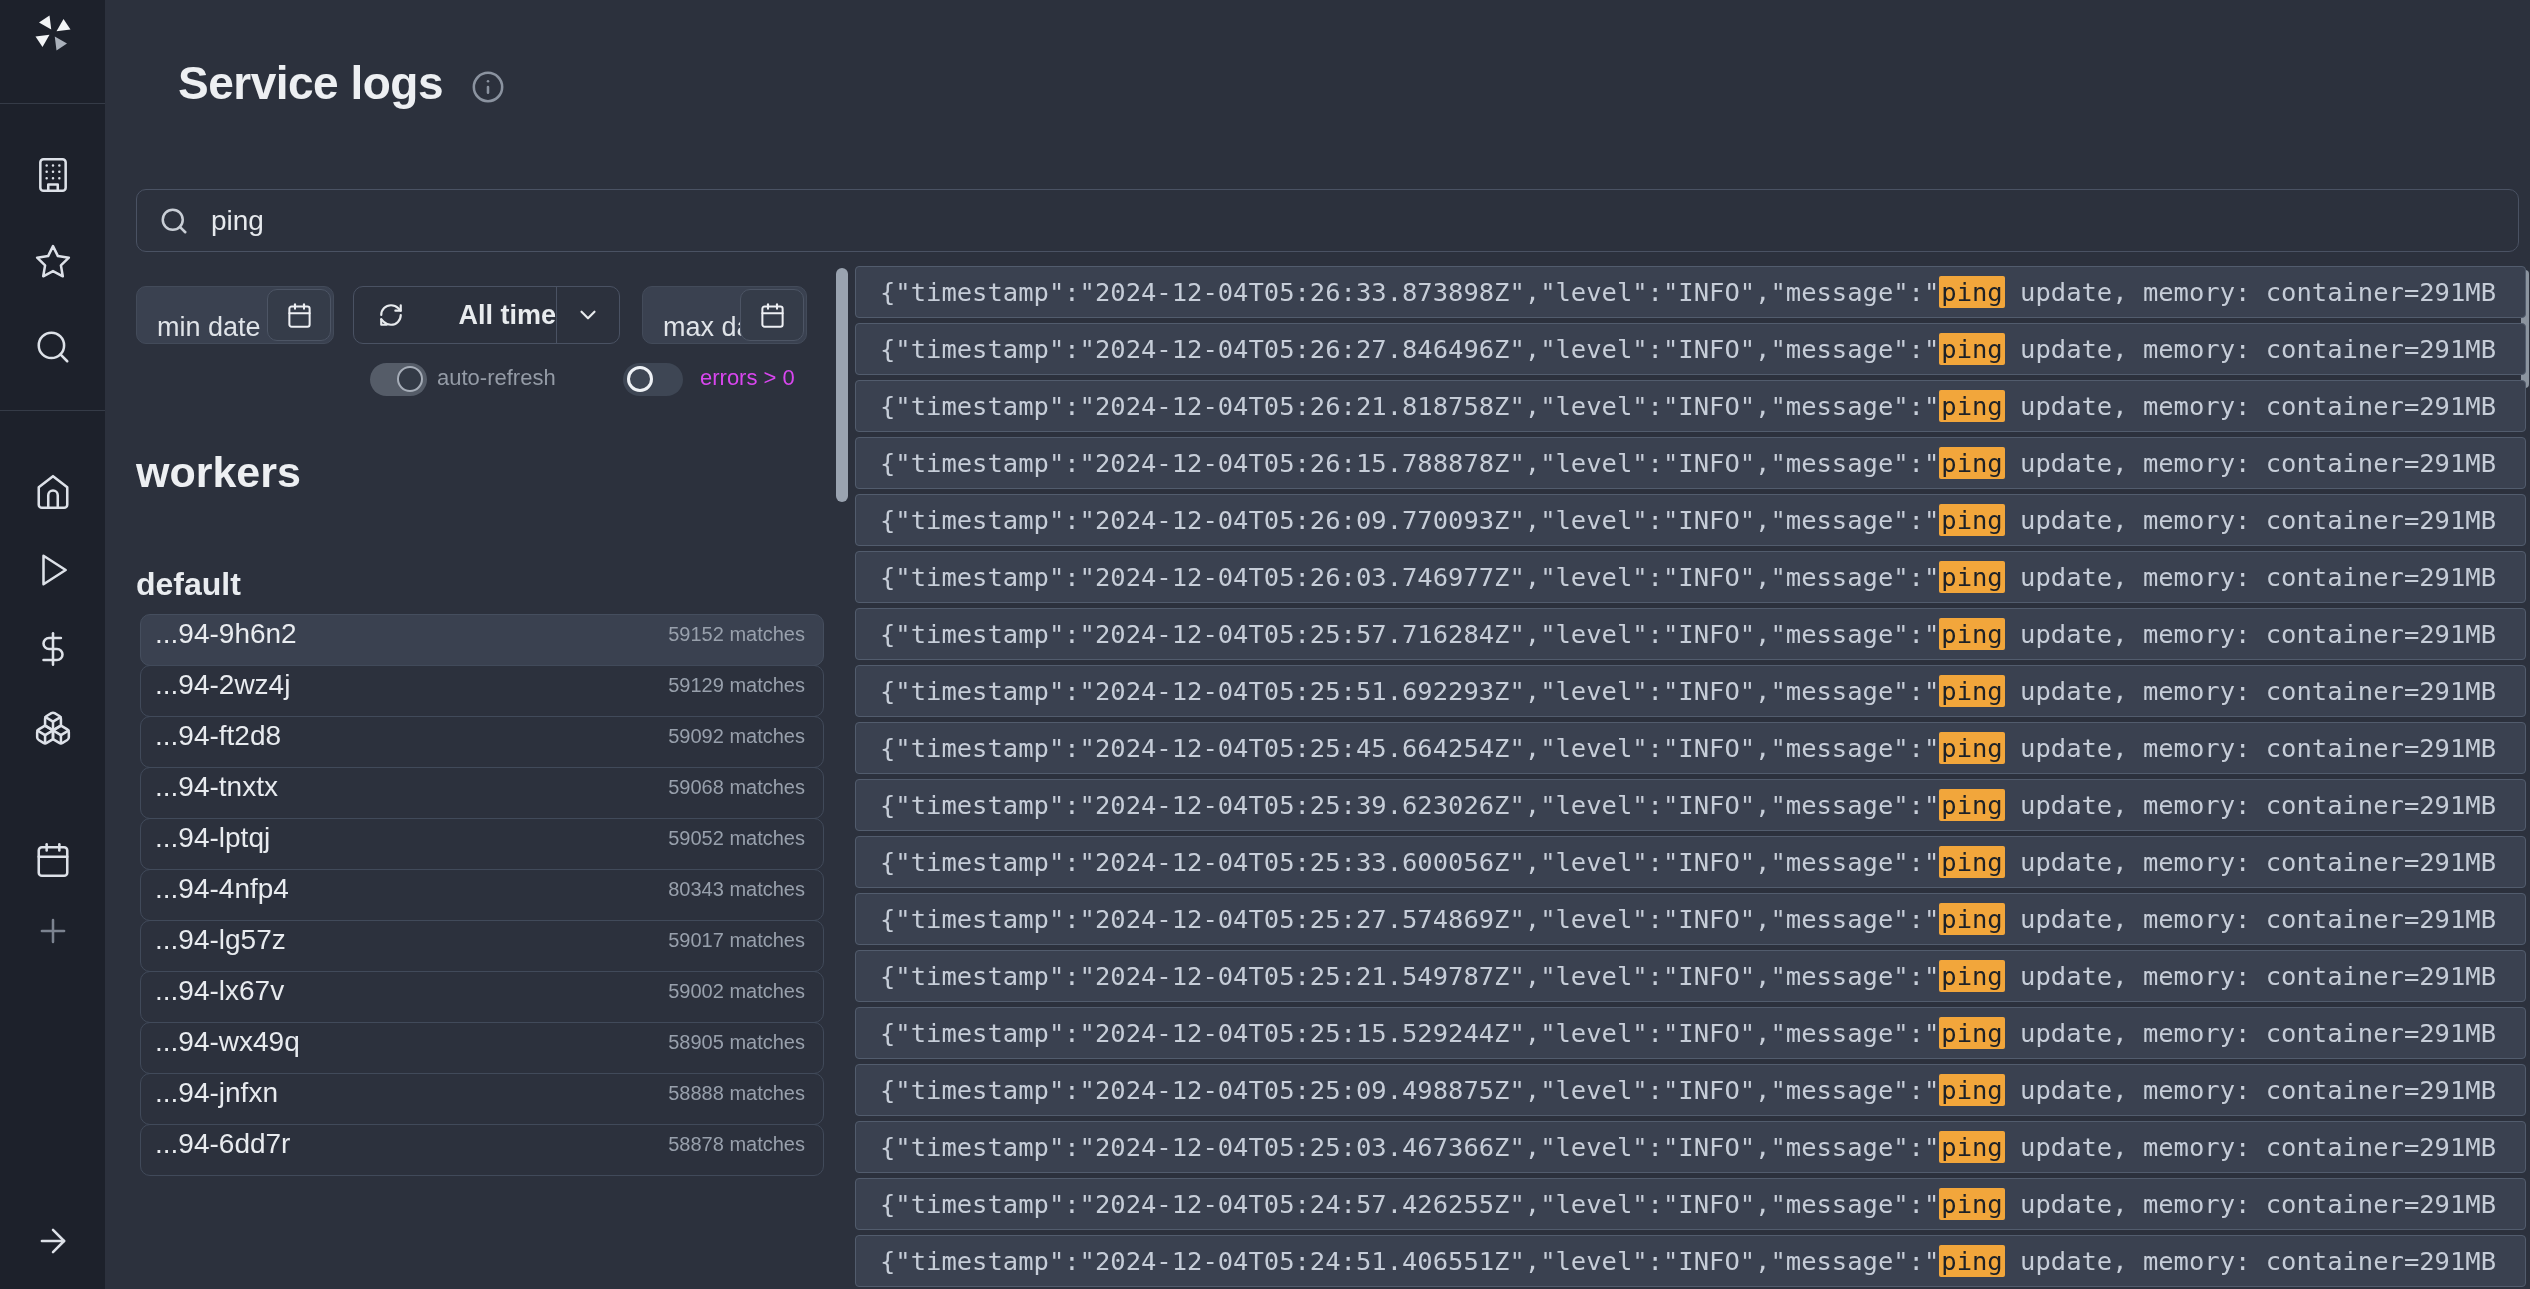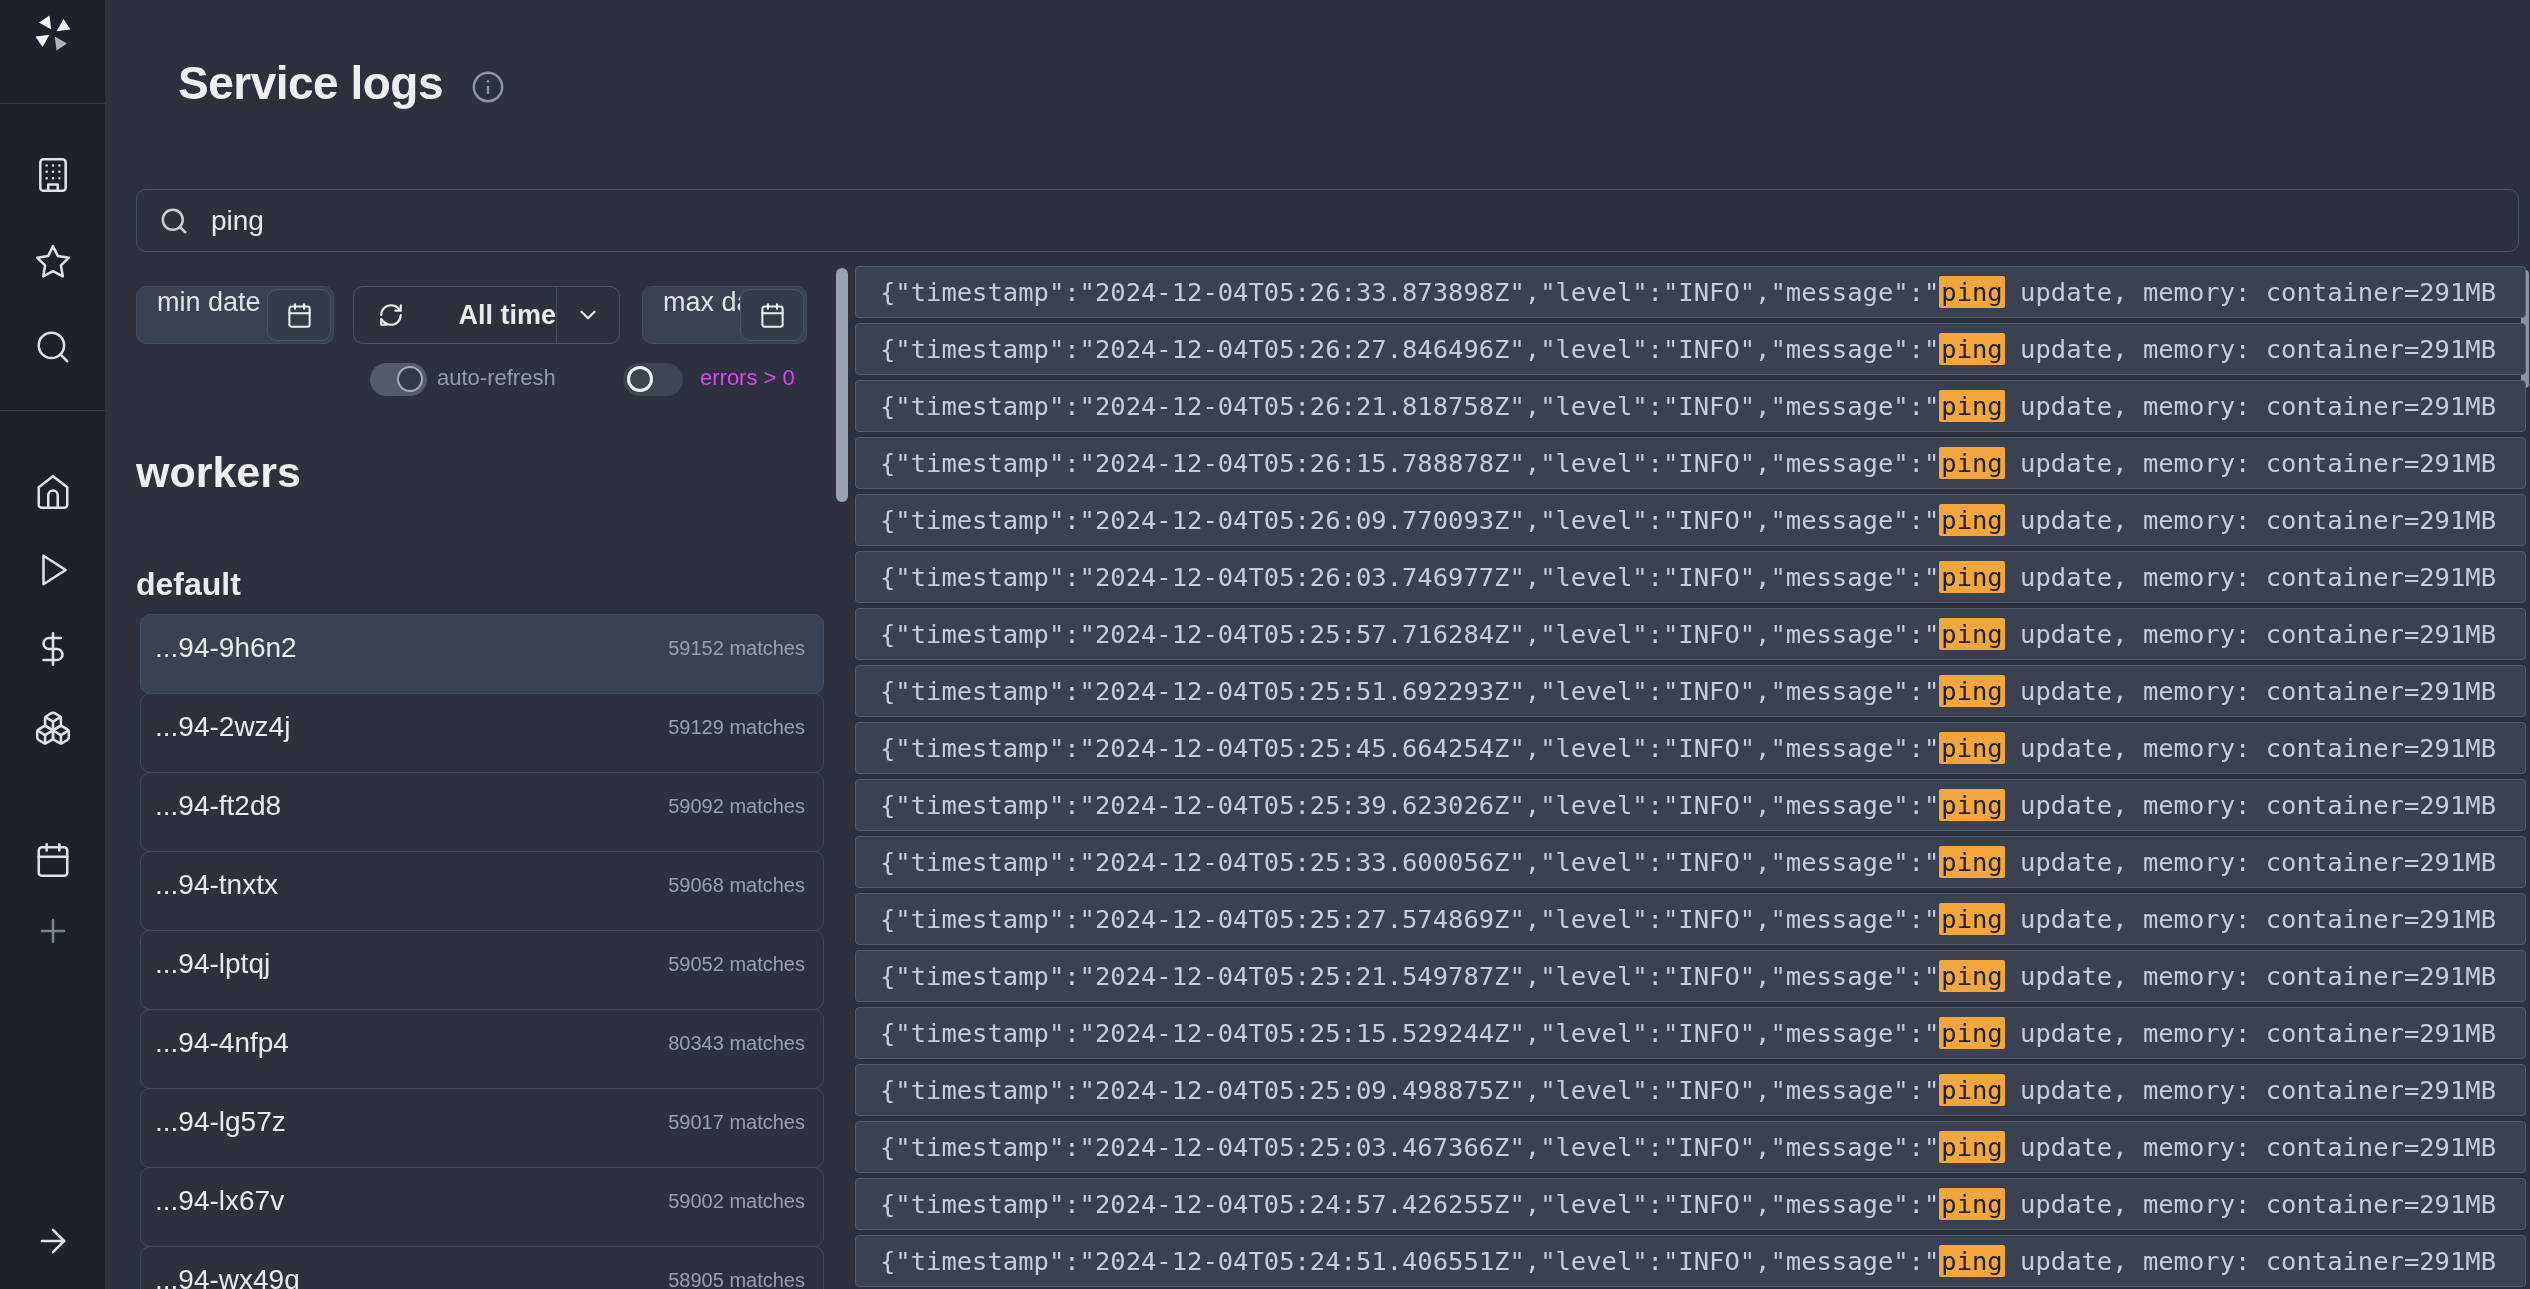--- a/index.html
+++ b/index.html
@@ -41,21 +41,21 @@
   .search-box svg { width:30px; height:30px; stroke:#c9ced6; stroke-width:2; fill:none; stroke-linecap:round; }
   .search-box input {
     flex:1; background:transparent; border:none; outline:none;
     font-family:"Liberation Sans", sans-serif; font-size:28px; color:#e6e9ed;
   }
 
   
   .date-field {
     position:absolute; top:286px; height:58px; background:#3a4150;
     border:1px solid #434b5a; border-radius:10px;
-    display:flex; align-items:flex-start; padding-left:20px; overflow:hidden;
+    display:flex; align-items:flex-end; padding-left:20px; overflow:hidden;
   }
   .date-field input {
     background:transparent; border:none; outline:none; width:130px;
     font-family:"Liberation Sans", sans-serif; font-size:27px; color:#e2e6ea;
   }
   .date-field input::placeholder { color:#dfe3e8; opacity:1; }
   .cal-btn {
     position:absolute; right:2px; top:2px; width:64px; height:52px;
     background:#353c49; border:1.5px solid #4d5565; border-radius:10px;
     display:flex; align-items:center; justify-content:center; cursor:pointer;
@@ -85,21 +85,21 @@
   #errors-toggle .knob { background:transparent; border:3px solid #eef1f5; }
   .toggle-label { position:absolute; top:365px; font-size:22px; }
   #auto-label { left:437px; color:#949ba6; }
   #errors-label { left:700px; color:#d946ef; }
 
   
   .workers-heading { position:absolute; left:136px; top:448px; font-size:43px; font-weight:bold; color:#edeff2; }
   .group-heading   { position:absolute; left:136px; top:566px; font-size:32px; font-weight:bold; color:#e9ecf0; }
   .workers-list { position:absolute; left:140px; top:615px; width:684px; }
   .worker-row {
-    height:80px; margin-top:-1px;
+    height:52px; margin-top:-1px;
     border:1px solid #414a5a; border-radius:10px;
     display:flex; align-items:center; justify-content:space-between;
     padding:0 18px 12px 14px; cursor:pointer; background:transparent;
   }
   .worker-row.selected { background:#3a4150; border-color:#454e5e; }
   .worker-name { font-size:28px; color:#e8ebef; }
   .worker-matches { font-size:20px; color:#98a0ac; }
 
   
   .mid-scrollbar {

